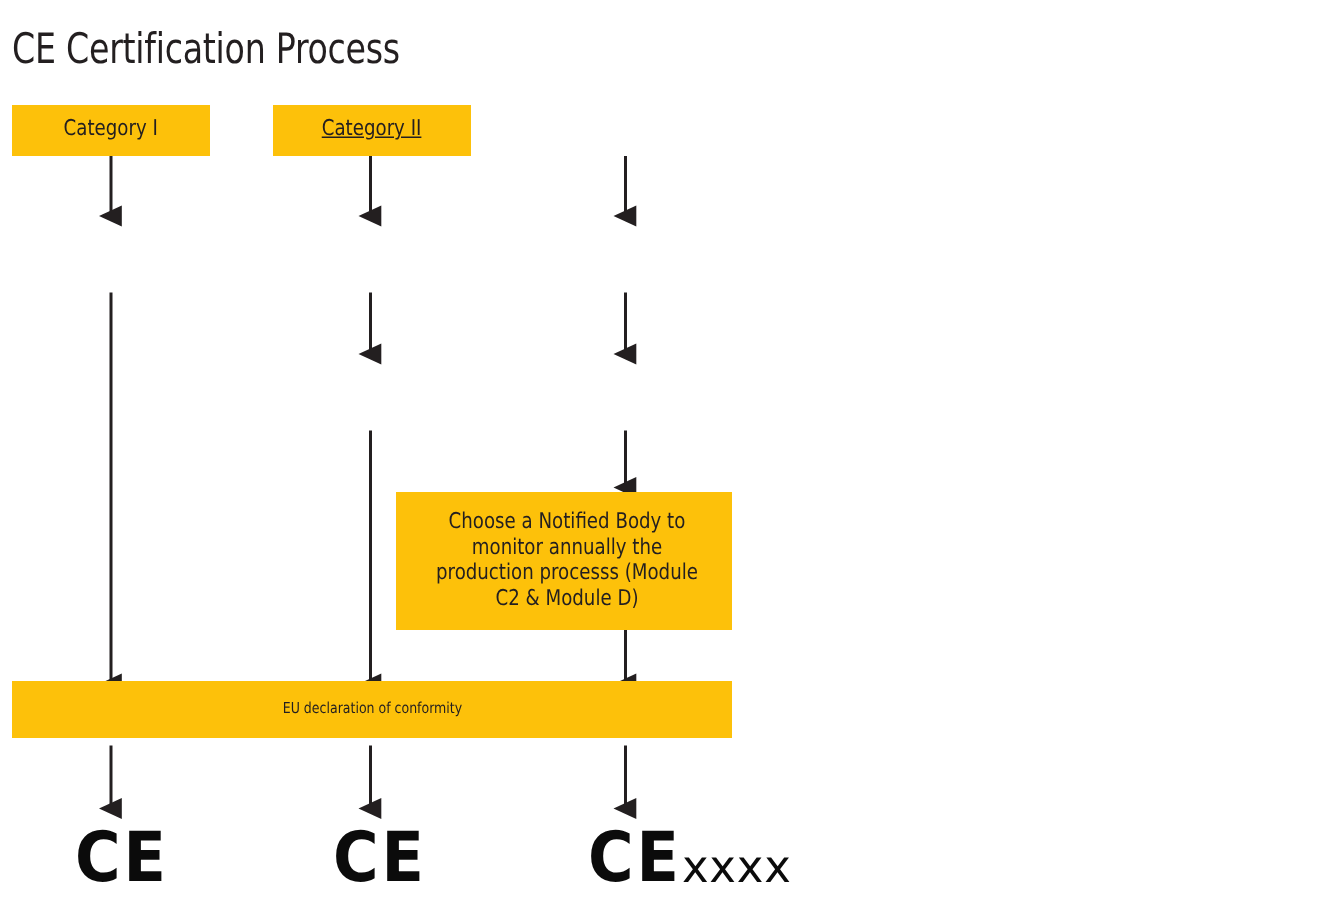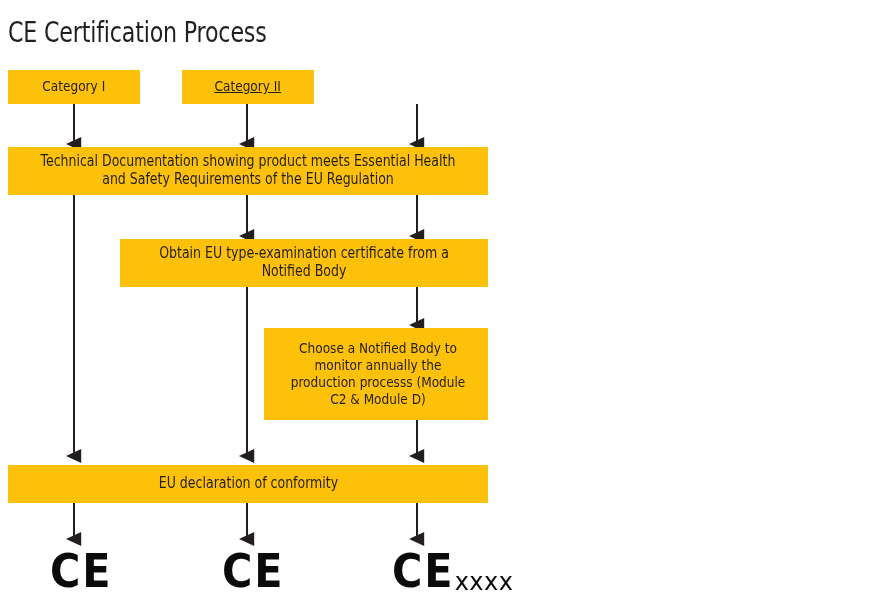--- a/index.html
+++ b/index.html
@@ -58,40 +58,40 @@
   }
 
   
   .n-cat1  { left: 8px;   top: 70px;  width: 132px; height: 34px; justify-content: center; }
   .n-cat2  { left: 182px; top: 70px;  width: 132px; height: 34px; text-decoration: underline; }
   .n-cat3  { left: 352px; top: 70px;  width: 134px; height: 34px; }
 
   .n-techdoc { left: 8px;   top: 147px; width: 480px; height: 48px; font-size: 15px; }
   .n-obtain  { left: 120px; top: 239px; width: 368px; height: 48px; font-size: 15px; }
   .n-choose  { left: 264px; top: 328px; width: 224px; height: 92px; font-size: 14.5px; padding-left: 10px; }
-  .n-eudec   { left: 8px;   top: 465px; width: 480px; height: 38px; font-size: 15px; }
+  .n-eudec   { left: 8px;   top: 454px; width: 480px; height: 38px; font-size: 10px; }
 
   
   .ce-mark {
     position: absolute;
     color: #0b0b0b;
     font-family: "DejaVu Sans", sans-serif;
     white-space: nowrap;
     display: flex;
     align-items: flex-end;
   }
   .ce-glyph {
     font-size: 46px;
     font-weight: 700;
     letter-spacing: 2px;
     line-height: 1;
     font-stretch: condensed;
   }
   .ce-num {
-    font-size: 24px;
+    font-size: 30px;
     font-weight: 400;
     line-height: 1;
     margin-left: 0px;
     letter-spacing: 0.5px;
     margin-top: 10px;
   }
   .ce1 { left: 50px;  top: 548px; }
   .ce2 { left: 222px; top: 548px; }
   .ce3 { left: 392px; top: 548px; }
 </style>
@@ -131,27 +131,21 @@
 
   <div class="node n-cat1">
     <span>Category I</span>
   </div>
 
   <div class="node n-cat2">
     <span>Category II</span>
   </div>
 
 
-  <div class="node n-techdoc">
-    <span>Technical Documentation showing product meets Essential Health and Safety Requirements of the EU Regulation</span>
-  </div>
 
-  <div class="node n-obtain">
-    <span>Obtain EU type-examination certificate from a Notified Body</span>
-  </div>
 
   <div class="node n-choose">
     <span>Choose a Notified Body to monitor annually the production processs (Module C2 &amp; Module D)</span>
   </div>
 
   <div class="node n-eudec">
     <span>EU declaration of conformity</span>
   </div>
 
   <div class="ce-mark ce1">

